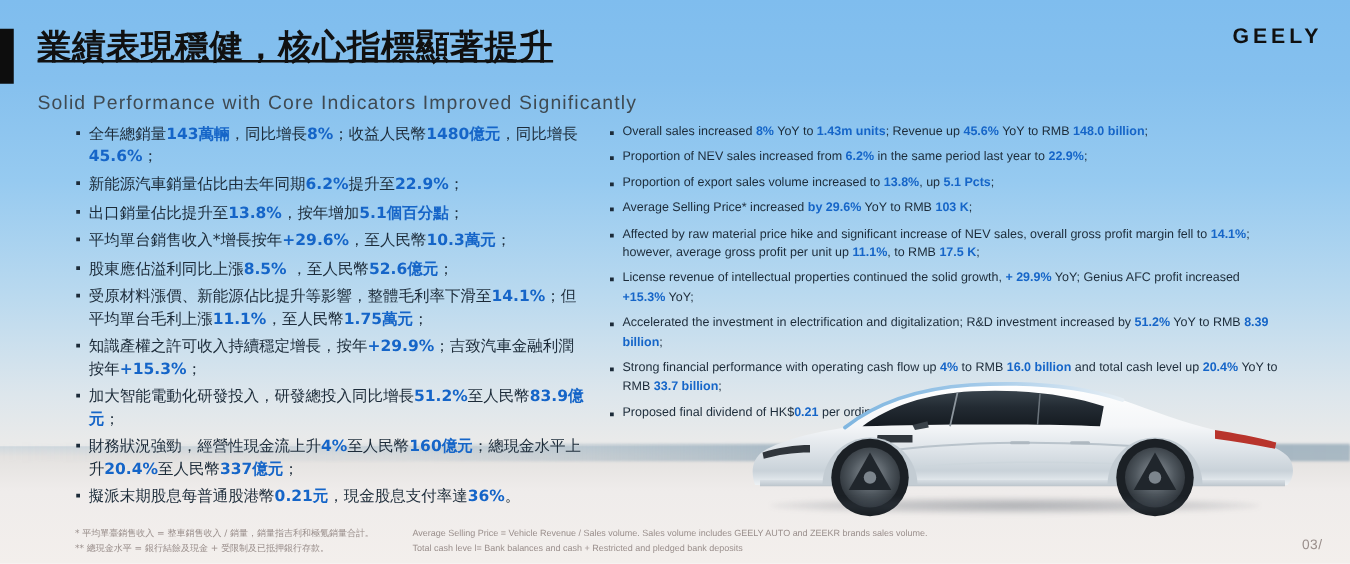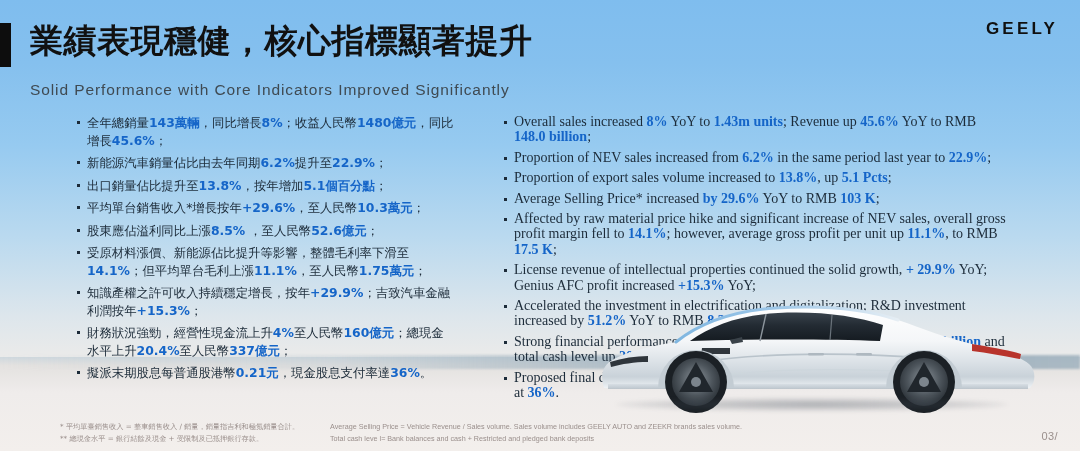--- a/index.html
+++ b/index.html
@@ -30,51 +30,52 @@
     position:absolute;left:0;right:0;top:355px;height:14px;
     background:linear-gradient(90deg,rgba(190,203,212,0) 0%,rgba(181,196,206,.25) 30%,rgba(154,174,188,.95) 70%,rgba(160,178,190,.85) 100%);
     filter:blur(1px);
   }
   
   .accent-bar{
     position:absolute;left:0px;top:23px;width:11px;height:44px;background:#0d0d0d;
   }
   .title-block{position:absolute;left:30px;top:22px;}
   .title-cn{
-    font-size:33px;font-weight:700;color:#111;letter-spacing:.5px;
+    font-size:27px;font-weight:700;color:#111;letter-spacing:.5px;
     line-height:1.18;white-space:nowrap;
     font-family:"DejaVu Sans","Liberation Sans",sans-serif;
+    text-decoration:underline;
   }
   .title-en{
     font-size:15.5px;color:#3f4a52;letter-spacing:.9px;margin-top:20px;white-space:nowrap;
     font-family:"Liberation Sans",sans-serif;
   }
   .brand{
     position:absolute;right:22px;top:19px;font-size:17px;font-weight:700;
     letter-spacing:3.2px;color:#101010;font-family:"Liberation Sans",sans-serif;
   }
   
   .col-cn{position:absolute;left:60px;top:98px;width:410px;}
   .col-en{position:absolute;left:487px;top:98px;width:540px;}
-  ul.bl{margin:16px;padding:0;list-style:none;}
+  ul.bl{margin:0;padding:0;list-style:none;}
   ul.bl li{
     position:relative;padding-left:11px;margin-bottom:5px;
     color:#1c2b39;
   }
   ul.bl li::before{
     content:"";position:absolute;left:1px;top:7px;width:3px;height:3px;background:#1c2b39;
   }
   .col-cn li{
     font-size:12.4px;line-height:17.5px;letter-spacing:0px;
     font-family:"DejaVu Sans","Liberation Sans",sans-serif;
     color:#15243a;
   }
   .col-en li{
-    font-size:14px;line-height:15.4px;
-    font-family:Liberation Serif, serif;
+    font-size:10px;line-height:15.4px;
+    font-family:Liberation Sans, sans-serif;
     color:#1d2d3d;margin-bottom:5.4px;
   }
   .col-en li::before{top:6px;width:3px;height:3px;}
   b.hl{color:#1565c8;font-weight:700;}
   .col-en b.hl{color:#1565c8;font-weight:700;}
   
   .car-wrap{position:absolute;left:580px;top:296px;width:470px;height:120px;}
   .car-shadow{
     position:absolute;left:36px;top:102px;width:392px;height:13px;border-radius:50%;
     background:radial-gradient(ellipse at 50% 50%,rgba(70,80,92,.40) 0%,rgba(70,80,92,.16) 55%,rgba(70,80,92,0) 80%);
@@ -114,20 +115,21 @@
 
   <div class="col-cn">
     <ul class="bl" id="list-cn">
         <li>全年總銷量<b class="hl">143萬輛</b>，同比增長<b class="hl">8%</b>；收益人民幣<b class="hl">1480億元</b>，同比增長<b class="hl">45.6%</b>；</li>
         <li>新能源汽車銷量佔比由去年同期<b class="hl">6.2%</b>提升至<b class="hl">22.9%</b>；</li>
         <li>出口銷量佔比提升至<b class="hl">13.8%</b>，按年增加<b class="hl">5.1個百分點</b>；</li>
         <li>平均單台銷售收入*增長按年<b class="hl">+29.6%</b>，至人民幣<b class="hl">10.3萬元</b>；</li>
         <li>股東應佔溢利同比上漲<b class="hl">8.5%</b> ，至人民幣<b class="hl">52.6億元</b>；</li>
         <li>受原材料漲價、新能源佔比提升等影響，整體毛利率下滑至<b class="hl">14.1%</b>；但平均單台毛利上漲<b class="hl">11.1%</b>，至人民幣<b class="hl">1.75萬元</b>；</li>
         <li>知識產權之許可收入持續穩定增長，按年<b class="hl">+29.9%</b>；吉致汽車金融利潤按年<b class="hl">+15.3%</b>；</li>
+        <li>加大智能電動化研發投入，研發總投入同比增長<b class="hl">51.2%</b>至人民幣<b class="hl">83.9億元</b>；</li>
         <li>財務狀況強勁，經營性現金流上升<b class="hl">4%</b>至人民幣<b class="hl">160億元</b>；總現金水平上升<b class="hl">20.4%</b>至人民幣<b class="hl">337億元</b>；</li>
         <li>擬派末期股息每普通股港幣<b class="hl">0.21元</b>，現金股息支付率達<b class="hl">36%</b>。</li>
       </ul>
   </div>
 
   <div class="col-en">
     <ul class="bl" id="list-en">
         <li>Overall sales increased <b class="hl">8%</b> YoY to <b class="hl">1.43m units</b>; Revenue up <b class="hl">45.6%</b> YoY to RMB <b class="hl">148.0 billion</b>;</li>
         <li>Proportion of NEV sales increased from <b class="hl">6.2%</b> in the same period last year to <b class="hl">22.9%</b>;</li>
         <li>Proportion of export sales volume increased to <b class="hl">13.8%</b>, up <b class="hl">5.1 Pcts</b>;</li>

